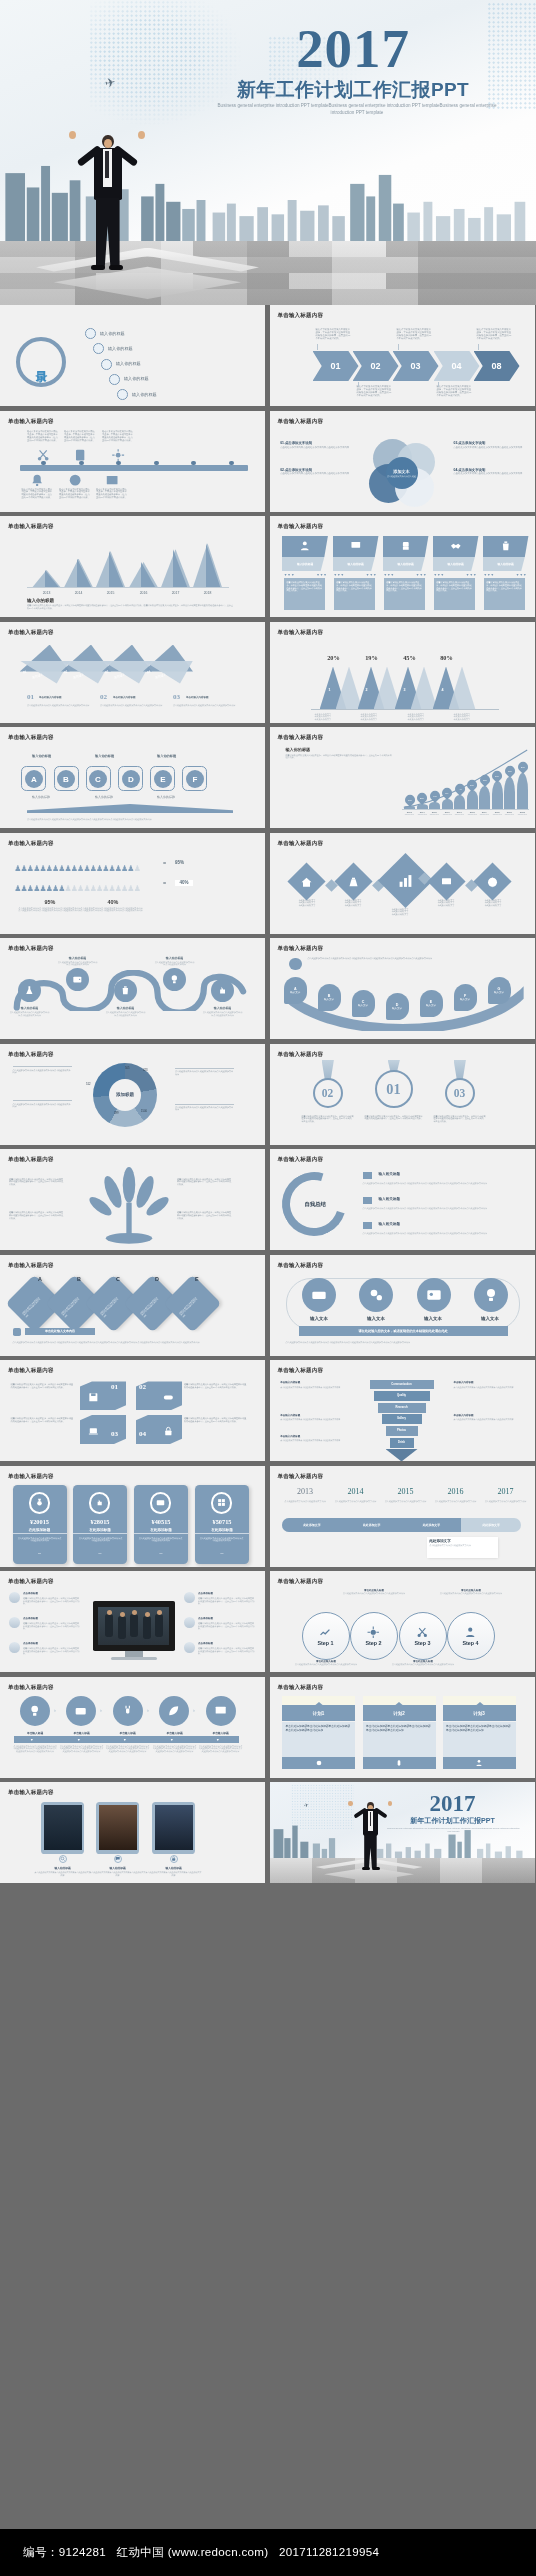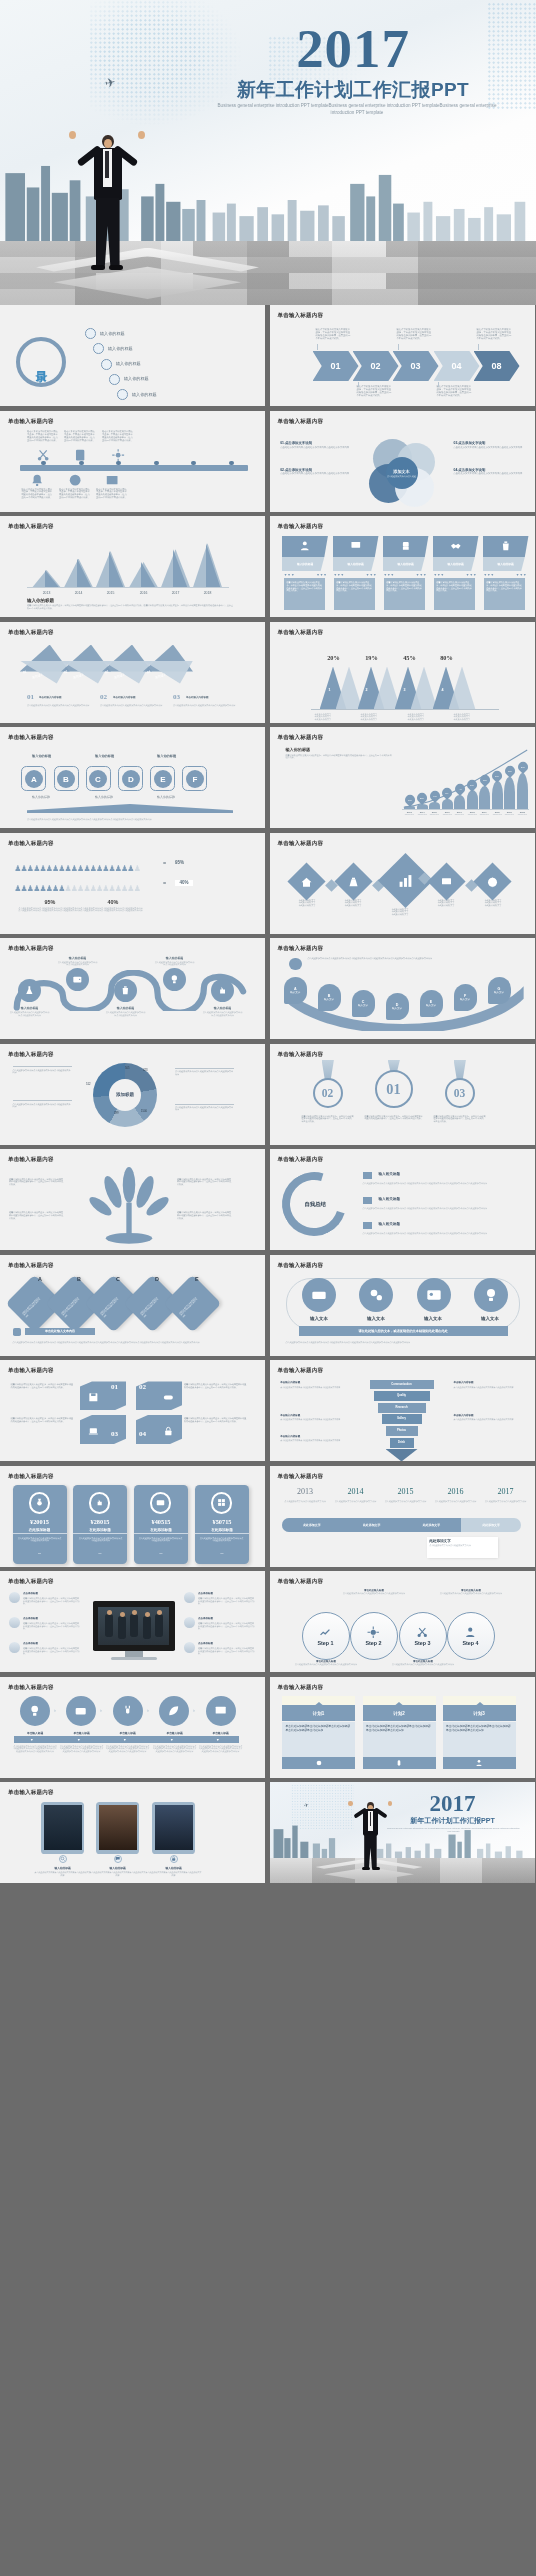--- a/index.html
+++ b/index.html
@@ -1260,14 +1260,19 @@
       <div style="position:absolute;left:16px;top:9.8px;width:1.8px;height:14.3px;background:#2b2b30;"></div>
       <div style="position:absolute;left:10.7px;top:32px;width:12.5px;height:34px;background:#131419;clip-path:polygon(0 0,100% 0,100% 100%,62% 100%,50% 40%,38% 100%,0 100%);"></div>
       <div style="position:absolute;left:8px;top:65px;width:8px;height:2.7px;background:#0d0d10;border-radius:1.8px;"></div>
       <div style="position:absolute;left:18px;top:65px;width:8px;height:2.7px;background:#0d0d10;border-radius:1.8px;"></div>
     </div>
   </div>
         </div>
       </div>
     </div>
 
+  <div class="footer">
+    <div class="footer-txt">
+      <span>编号：</span><span>9124281</span>&nbsp;&nbsp;&nbsp;<span>红动中国</span> <span>(www.redocn.com)</span>&nbsp;&nbsp;&nbsp;<span>201711281219954</span>
+    </div>
+  </div>
 </div>
 
 
 </body></html>

